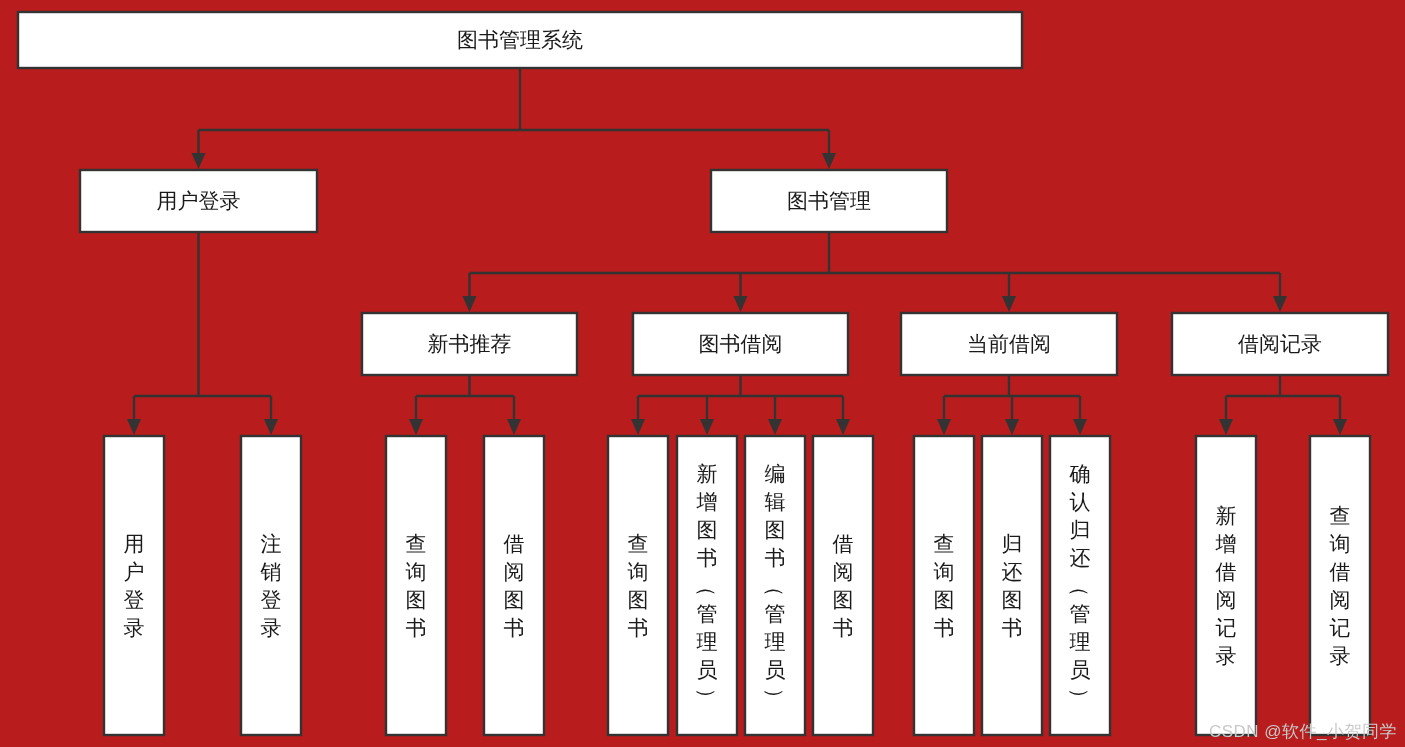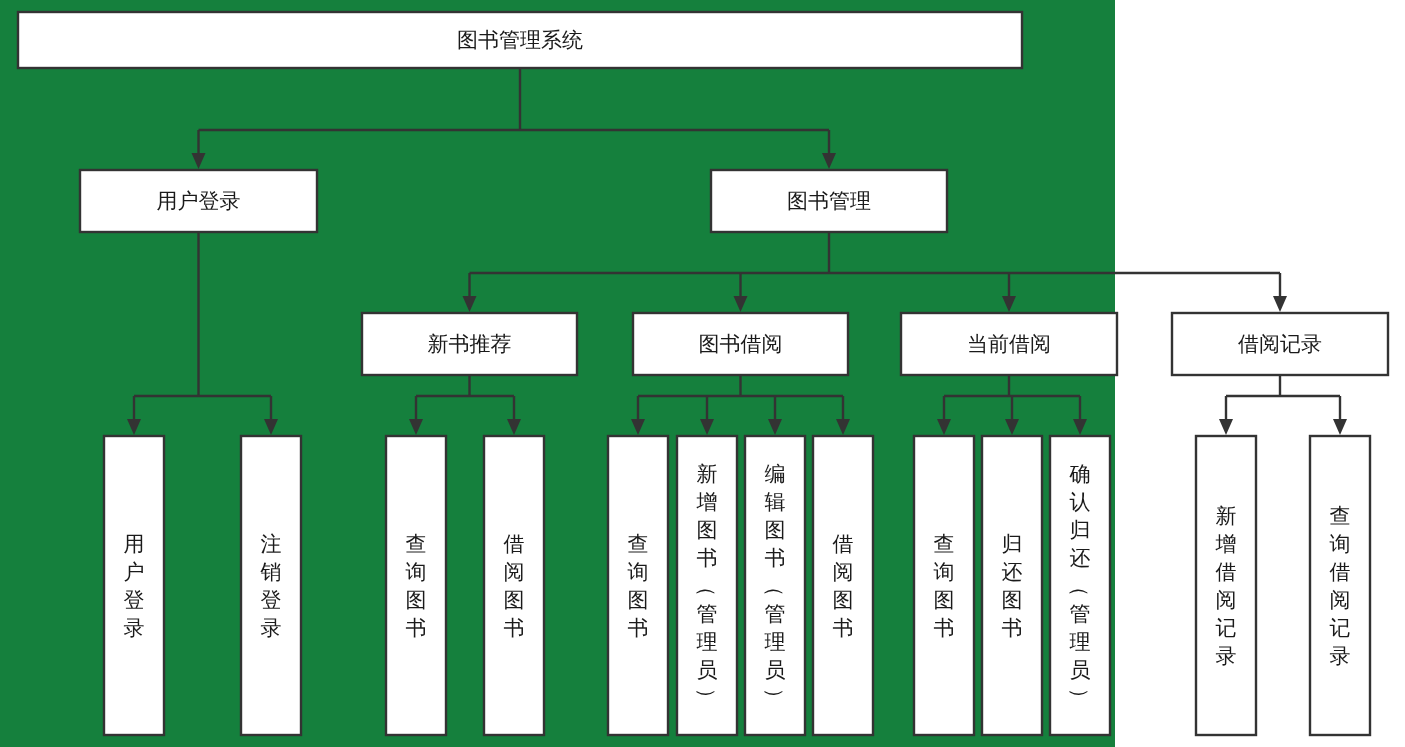--- a/index.html
+++ b/index.html
@@ -8,23 +8,23 @@
     background: #ffffff;
   }
   body {
     width: 1405px;
     height: 747px;
     font-family: "Liberation Sans", "DejaVu Sans", sans-serif;
     overflow: hidden;
   }
   #diagram-root {
     position: relative;
-    width: 1115px;
+    width: 1405px;
     height: 747px;
-    background: #15803d;
+    background: #b91c1c;
   }
   svg.diagram-canvas {
     position: absolute;
     left: 0;
     top: 0;
     width: 1405px;
     height: 747px;
   }
   .node-box {
     fill: #ffffff;
@@ -298,13 +298,14 @@
             <text x="1340" y="523.34" class="node-label-vertical">查</text>
             <text x="1340" y="551.34" class="node-label-vertical">询</text>
             <text x="1340" y="579.34" class="node-label-vertical">借</text>
             <text x="1340" y="607.34" class="node-label-vertical">阅</text>
             <text x="1340" y="635.34" class="node-label-vertical">记</text>
             <text x="1340" y="663.34" class="node-label-vertical">录</text>
           </g>
         </g>
       </g>
   </svg>
+  <div class="watermark">CSDN @软件_小贺同学</div>
 </div>
 
 </body></html>

